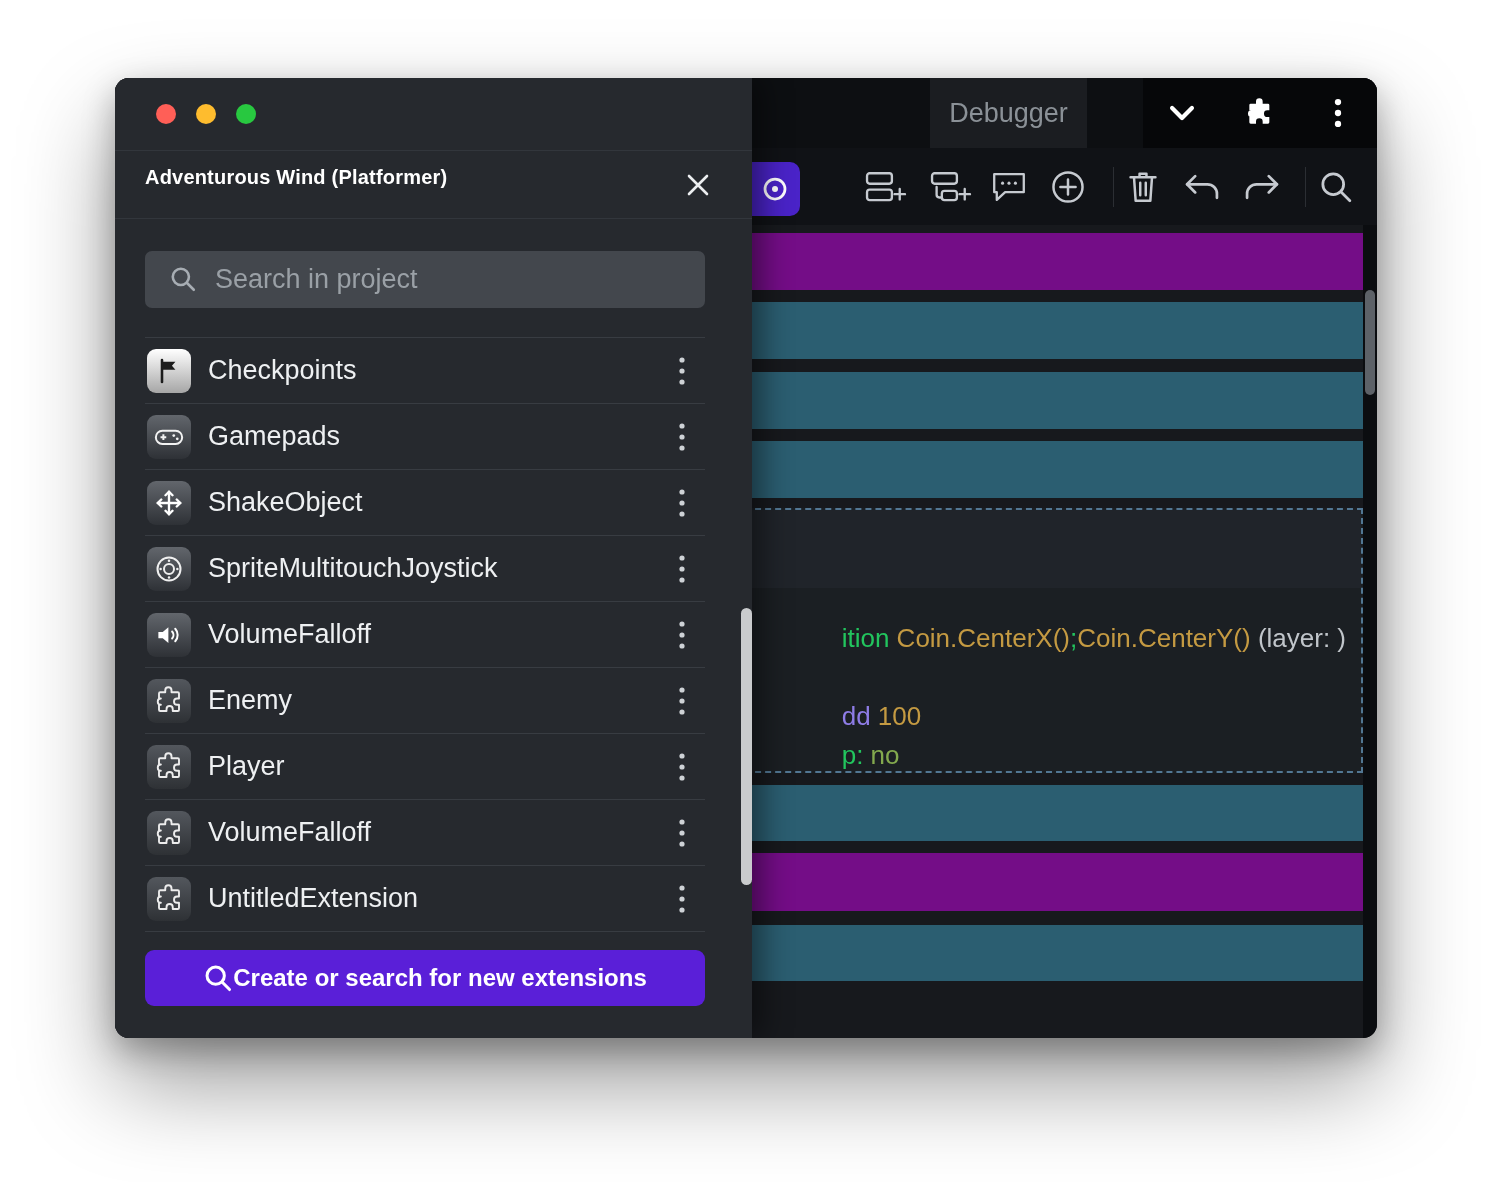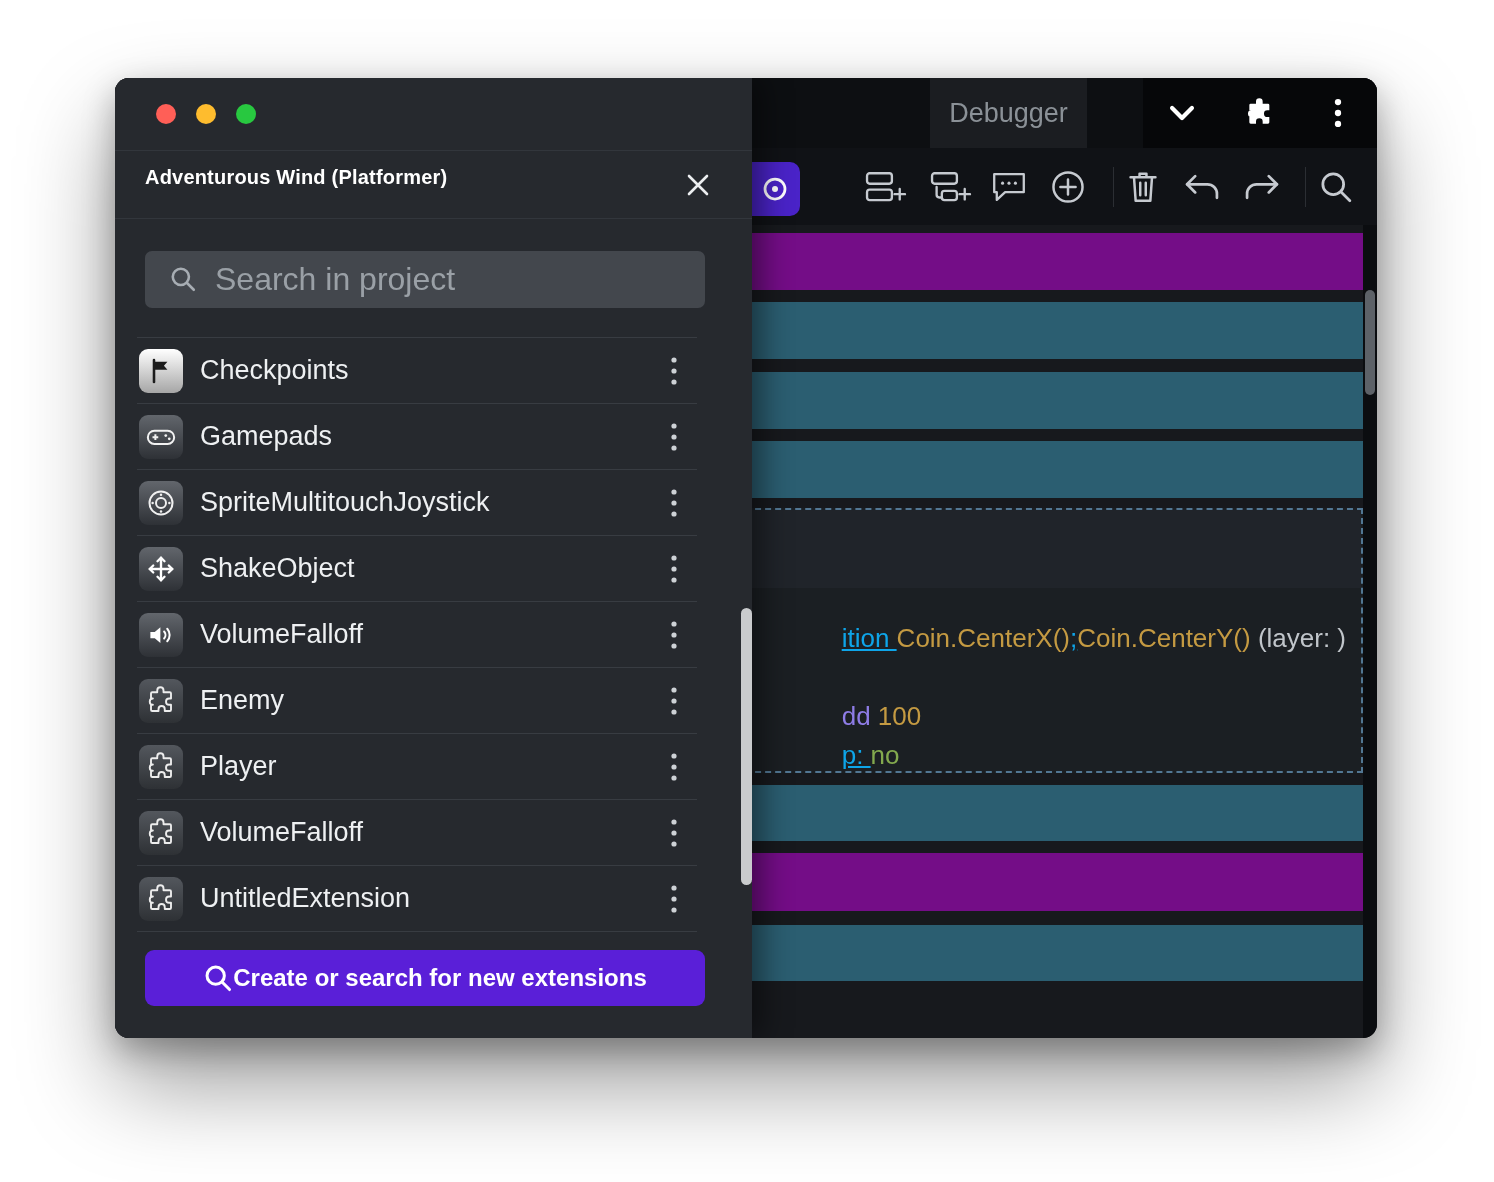--- a/index.html
+++ b/index.html
@@ -29,21 +29,21 @@
   .tb-btn { position:absolute; top:16px; width:52px; height:46px; display:flex; align-items:center; justify-content:center; }
   .tb-div { position:absolute; top:19px; width:1px; height:40px; background:#2b2e33; }
 
   .events-area { position:absolute; left:0; top:147px; right:14px; bottom:0; background:#17191d; }
   .ev-row { position:absolute; left:0; right:0; }
   .ev-purple { background:#740d87; }
   .ev-teal { background:#2b5e71; }
   .ev-selected { position:absolute; left:-2px; right:0; background:#1b1f23; border:2px dashed #527793; }
   .sel-head { position:absolute; top:0; left:0; right:0; height:78px; background:#20242a; }
   .code-line { position:absolute; left:640px; font-size:26px; white-space:pre; }
-  .tok-gray   { color:#0ea5e9;text-decoration:underline; }
+  .tok-gray   { color:#22c55e; }
   .tok-lgray  { color:#c0c5ca; }
   .tok-orange { color:#c49a42; }
   .tok-purple { color:#8e7ce6; }
   .tok-green  { color:#83a94e; }
 
   .scroll-track { position:absolute; right:0; top:147px; width:14px; bottom:0; background:#0b0d10; }
   .scroll-thumb { position:absolute; left:2px; top:65px; width:10px; height:105px; background:#5d6268; border-radius:5px; }
 
   
   .dialog { position:absolute; left:0; top:0; width:637px; height:960px; background:#26292e;
@@ -53,24 +53,24 @@
   .t-yellow { left:81px; background:#febc2e; }
   .t-green { left:121px; background:#28c840; }
   .dlg-topline { position:absolute; left:0; top:72px; width:100%; height:1px; background:#32363c; }
   .dlg-title { position:absolute; left:30px; top:88px; font-size:20px; font-weight:bold; color:#ffffff; letter-spacing:.2px; }
   .dlg-close { position:absolute; left:569px; top:93px; width:28px; height:28px; }
   .dlg-headline { position:absolute; left:0; top:140px; width:100%; height:1px; background:#32363c; }
 
   .search-box { position:absolute; left:30px; top:173px; width:560px; height:57px; background:#43474d; border-radius:7px; }
   .search-box svg { position:absolute; left:24px; top:14px; }
   .search-input { position:absolute; left:70px; top:0; width:480px; height:57px; background:transparent; border:none; outline:none;
-    font-size:32px; color:#dfe3e7; font-family:"Liberation Sans", sans-serif; }
+    font-size:27px; color:#dfe3e7; font-family:"Liberation Sans", sans-serif; }
   .search-input::placeholder { color:#9aa0a6; }
 
-  .ext-list { position:absolute; left:22px; top:259px; width:560px; border-top:1px solid #383c42; }
+  .ext-list { position:absolute; left:30px; top:259px; width:560px; border-top:1px solid #383c42; }
   .ext-item { position:relative; height:66px; border-bottom:1px solid #383c42; }
   .ext-ic { position:absolute; left:2px; top:11px; width:44px; height:44px; border-radius:9px;
     display:flex; align-items:center; justify-content:center; }
   .bg-light { background:linear-gradient(180deg,#ffffff,#a6a6a6); }
   .bg-dark  { background:linear-gradient(180deg,#62666c,#2e3136); }
   .bg-puz   { background:linear-gradient(180deg,#53575d,#2e3135); }
   .ext-label { position:absolute; left:63px; top:17px; font-size:27px; color:#eef0f2; }
   .kebab { position:absolute; right:8px; top:17px; width:30px; height:32px; display:flex; align-items:center; justify-content:center; }
 
   .create-btn { position:absolute; left:30px; top:872px; width:560px; height:56px; background:#5a1fd8; border:none;
@@ -263,47 +263,47 @@
             <svg width="8" height="30" viewBox="0 0 8 30">
                 <circle cx="4" cy="4" r="2.6" fill="#ced2d6"></circle>
                 <circle cx="4" cy="15" r="2.6" fill="#ced2d6"></circle>
                 <circle cx="4" cy="26" r="2.6" fill="#ced2d6"></circle>
               </svg>
           </div>
         </div>
 
         <div class="ext-item">
           <div class="ext-ic bg-dark">
+            <svg width="30" height="30" viewBox="0 0 24 24" fill="none" stroke="#ffffff" stroke-width="1.9" stroke-linecap="round" stroke-linejoin="round">
+                <path d="M12 3v18M3 12h18"></path>
+                <path d="M9.2 5.8L12 3l2.8 2.8M9.2 18.2L12 21l2.8-2.8M5.8 9.2L3 12l2.8 2.8M18.2 9.2L21 12l-2.8 2.8"></path>
+              </svg>
+          </div>
+          <div class="ext-label">ShakeObject</div>
+          <div class="kebab">
+            <svg width="8" height="30" viewBox="0 0 8 30">
+                <circle cx="4" cy="4" r="2.6" fill="#ced2d6"></circle>
+                <circle cx="4" cy="15" r="2.6" fill="#ced2d6"></circle>
+                <circle cx="4" cy="26" r="2.6" fill="#ced2d6"></circle>
+              </svg>
+          </div>
+        </div>
+
+        <div class="ext-item">
+          <div class="ext-ic bg-dark">
             <svg width="30" height="30" viewBox="0 0 24 24" fill="none" stroke="#f0f0f0" stroke-width="1.6">
                 <circle cx="12" cy="12" r="9.2"></circle>
                 <circle cx="12" cy="12" r="4"></circle>
                 <circle cx="12" cy="5.3" r="1" fill="#f0f0f0" stroke="none"></circle>
                 <circle cx="12" cy="18.7" r="1" fill="#f0f0f0" stroke="none"></circle>
                 <circle cx="5.3" cy="12" r="1" fill="#f0f0f0" stroke="none"></circle>
                 <circle cx="18.7" cy="12" r="1" fill="#f0f0f0" stroke="none"></circle>
               </svg>
           </div>
           <div class="ext-label">SpriteMultitouchJoystick</div>
-          <div class="kebab">
-            <svg width="8" height="30" viewBox="0 0 8 30">
-                <circle cx="4" cy="4" r="2.6" fill="#ced2d6"></circle>
-                <circle cx="4" cy="15" r="2.6" fill="#ced2d6"></circle>
-                <circle cx="4" cy="26" r="2.6" fill="#ced2d6"></circle>
-              </svg>
-          </div>
-        </div>
-
-        <div class="ext-item">
-          <div class="ext-ic bg-dark">
-            <svg width="30" height="30" viewBox="0 0 24 24" fill="none" stroke="#ffffff" stroke-width="1.9" stroke-linecap="round" stroke-linejoin="round">
-                <path d="M12 3v18M3 12h18"></path>
-                <path d="M9.2 5.8L12 3l2.8 2.8M9.2 18.2L12 21l2.8-2.8M5.8 9.2L3 12l2.8 2.8M18.2 9.2L21 12l-2.8 2.8"></path>
-              </svg>
-          </div>
-          <div class="ext-label">ShakeObject</div>
           <div class="kebab">
             <svg width="8" height="30" viewBox="0 0 8 30">
                 <circle cx="4" cy="4" r="2.6" fill="#ced2d6"></circle>
                 <circle cx="4" cy="15" r="2.6" fill="#ced2d6"></circle>
                 <circle cx="4" cy="26" r="2.6" fill="#ced2d6"></circle>
               </svg>
           </div>
         </div>
 
         <div class="ext-item">

